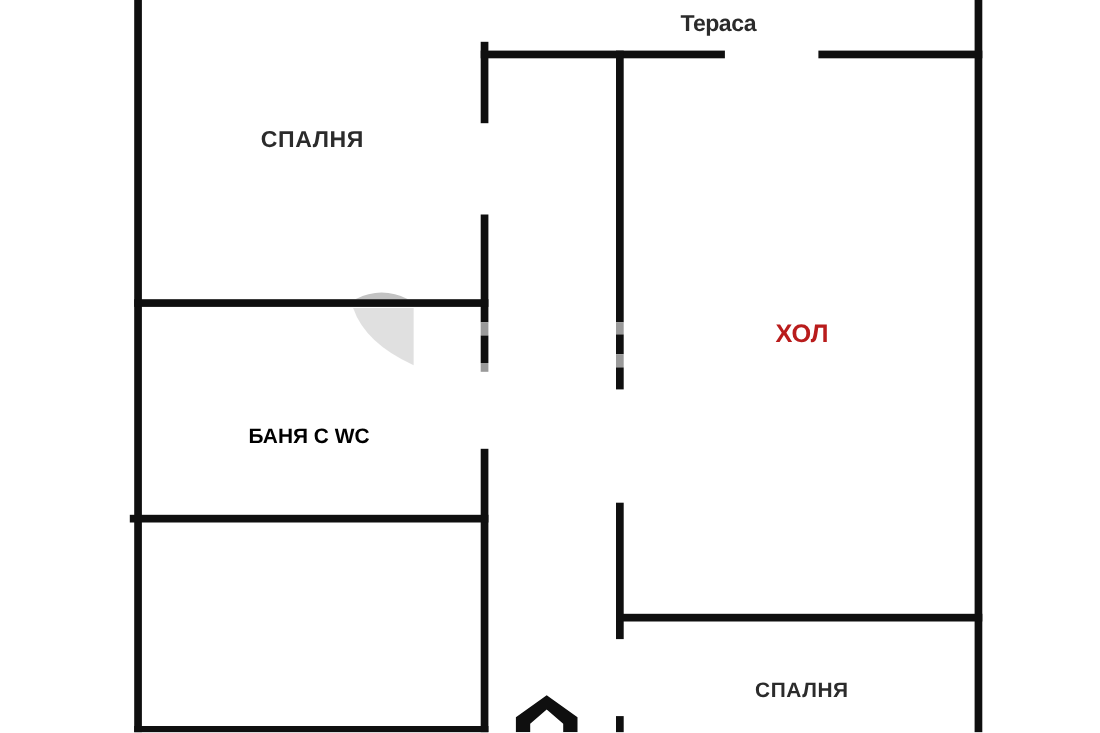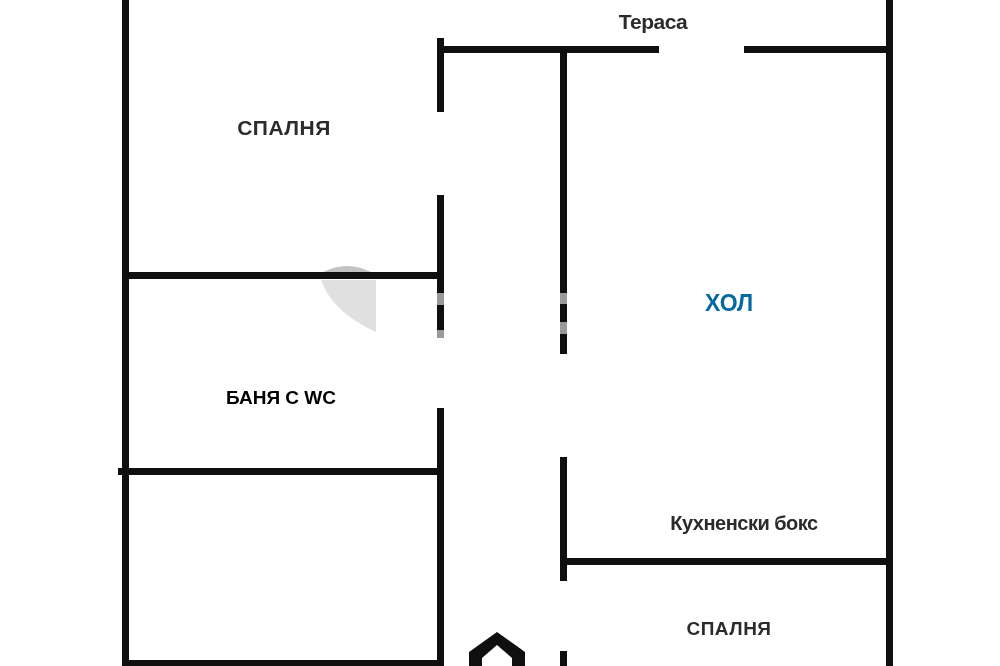--- a/index.html
+++ b/index.html
@@ -60,18 +60,17 @@
       <div class="wall" style="left: 560px; top: 558px; width: 333px; height: 7px; background: rgb(15, 15, 15);"></div>
       <div class="wall" style="left: 122px; top: 660px; width: 322px; height: 6px; background: rgb(15, 15, 15);"></div>
     </div>
 
   <svg class="layer" viewBox="0 0 1000 666">
     <polygon id="entrance-arrow-shape" points="469,666 469,652 497,632 525,652 525,666 512,666 512,658 497,645 482,658 482,666" fill="#0f0f0f"></polygon>
   </svg>
 
   <div class="room-label l-terrace" style="color: rgb(43, 43, 43);">Тераса</div>
   <div class="room-label l-bedroom" style="color: rgb(43, 43, 43);">СПАЛНЯ</div>
-  <div class="room-label l-hall" style="color: #0369a1;">ХОЛ</div>
+  <div class="room-label l-hall" style="color: #b91c1c;">ХОЛ</div>
   <div class="room-label l-bathroom" style="color: #000000;">БАНЯ С WC</div>
-  <div class="room-label l-kitchen" style="color: rgb(43, 43, 43);">Кухненски бокс</div>
   <div class="room-label l-pantry" style="color: rgb(43, 43, 43);">СПАЛНЯ</div>
 
 </div>
 
 </body></html>

